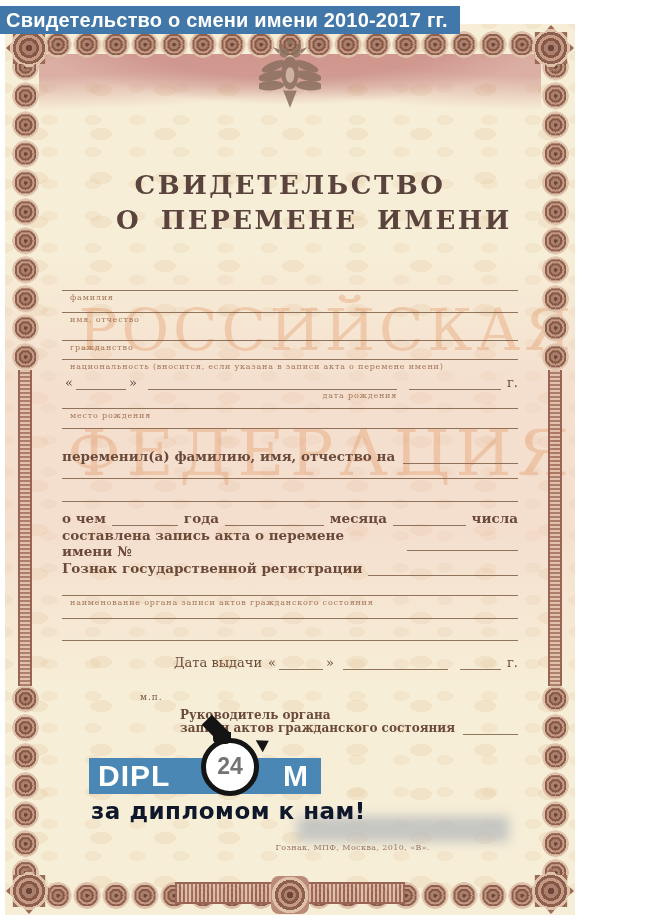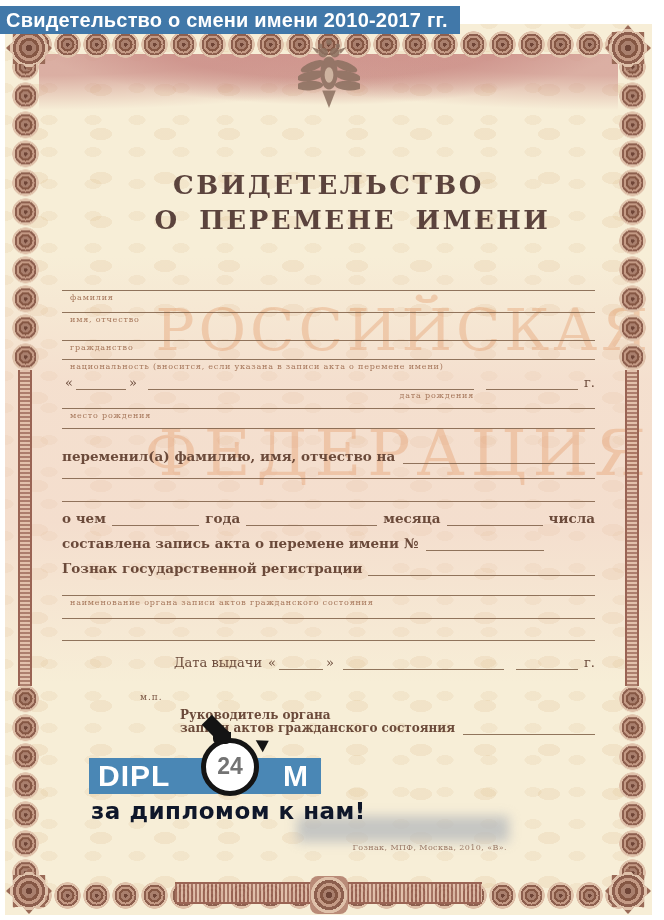--- a/index.html
+++ b/index.html
@@ -6,21 +6,21 @@
   .page{position:relative;width:664px;height:920px;background:#ffffff;overflow:hidden;
         font-family:"DejaVu Serif",serif;}
 
   
   .banner{position:absolute;left:0;top:6px;width:460px;height:28px;background:#4178a9;
           color:#fff;font-family:"Liberation Sans",sans-serif;font-weight:bold;
           font-size:20px;line-height:28px;padding-left:6px;box-sizing:border-box;
           letter-spacing:0.2px;z-index:30;white-space:nowrap;}
 
   
-  .cert{position:absolute;left:5px;top:24px;width:647px;height:891px;background:#f7eed7;}
+  .cert{position:absolute;left:5px;top:24px;width:570px;height:891px;background:#f7eed7;}
   .cert::before{content:"";position:absolute;inset:0;z-index:0;pointer-events:none;
      background-image:
        radial-gradient(ellipse 18px 10px at 50% 50%, rgba(209,164,106,0.14) 0 60%, rgba(209,164,106,0) 62%),
        radial-gradient(ellipse 14px 8px at 50% 50%, rgba(199,150,96,0.10) 0 60%, rgba(199,150,96,0) 62%);
      background-size:64px 44px,44px 32px;background-position:0 0,22px 16px;}
   .cert::after{content:"";position:absolute;inset:0;z-index:0;pointer-events:none;
      background:linear-gradient(180deg, rgba(238,205,198,0) 26%, rgba(240,200,193,0.38) 40%,
                 rgba(240,200,193,0.42) 56%, rgba(238,205,198,0) 74%);}
 
   

